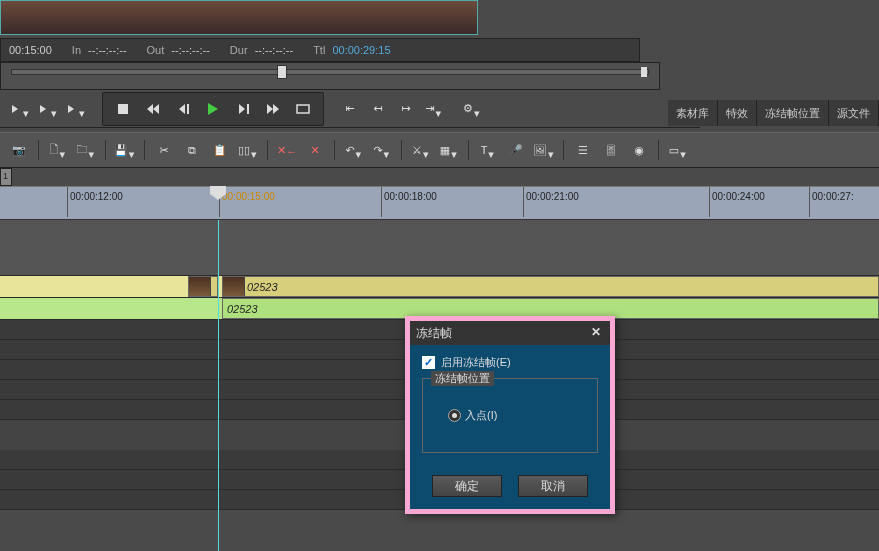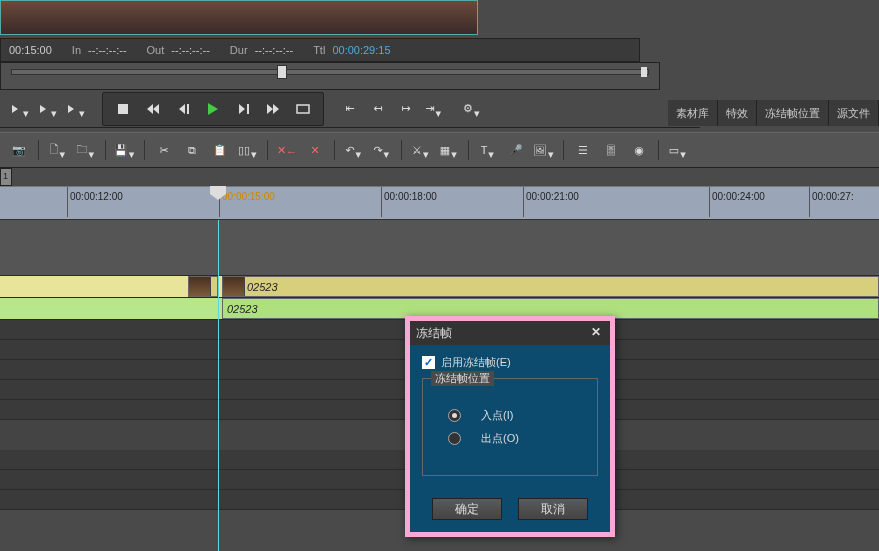--- a/index.html
+++ b/index.html
@@ -55,21 +55,21 @@
 .clip-c { left: 222px; width: 657px; background: rgba(140,200,80,.2); }
 
 .dialog { position: absolute; top: 316px; left: 405px; width: 210px; background: #0c4a6e; border: 5px solid #f9a8d4; box-shadow: 2px 2px 8px rgba(0,0,0,.5); z-index: 20; }
 .dlg-title { background: #333; height: 24px; display: flex; align-items: center; justify-content: space-between; padding: 0 6px; color: #ddd; font-size: 12px; }
 .dlg-close { width: 16px; height: 16px; color: #ddd; cursor: pointer; text-align: center; font-weight: bold; }
 .dlg-body { padding: 10px 12px; }
 .dlg-check { display: flex; align-items: center; gap: 6px; color: #ddd; margin-bottom: 8px; }
 .chk { width: 13px; height: 13px; background: #fff; display: flex; align-items: center; justify-content: center; color: #06c; font-size: 11px; font-weight: bold; }
 .dlg-group { border: 1px solid #666; padding: 25px; margin-top: 4px; position: relative; }
 .dlg-group-title { position: absolute; top: -8px; left: 8px; background: #4a4a4a; padding: 0 4px; color: #ddd; font-size: 11px; }
-.radio-row { display: flex; align-items: center; gap: 20px; color: #ddd; padding: 4px 0; }
+.radio-row { display: flex; align-items: center; gap: 4px; color: #ddd; padding: 4px 0; }
 .radio { width: 13px; height: 13px; border-radius: 50%; border: 1px solid #aaa; background: #333; display: flex; align-items: center; justify-content: center; }
 .radio.on::after { content: ""; width: 5px; height: 5px; border-radius: 50%; background: #ddd; }
 .dlg-buttons { display: flex; justify-content: center; gap: 16px; padding: 12px; }
 .btn { width: 70px; height: 22px; background: linear-gradient(#5a5a5a,#444); border: 1px solid #222; color: #ddd; display: flex; align-items: center; justify-content: center; cursor: pointer; font-size: 12px; }
 </style>
 </head>
 <body>
 
 <div class="preview-area"></div>
 
@@ -254,23 +254,19 @@
     <label class="dlg-check">
       <span class="chk">✓</span>
       <span>启用冻结帧(E)</span>
     </label>
     <div class="dlg-group">
       <span class="dlg-group-title">冻结帧位置</span>
       <label class="radio-row">
         <span class="radio on"></span>
         <span>入点(I)</span>
       </label>
-      <label class="radio-row">
-        <span class="radio"></span>
-        <span>出点(O)</span>
-      </label>
     </div>
   </div>
   <div class="dlg-buttons">
     <div class="btn">确定</div>
     <div class="btn">取消</div>
   </div>
 </div>
 
 </body></html>

